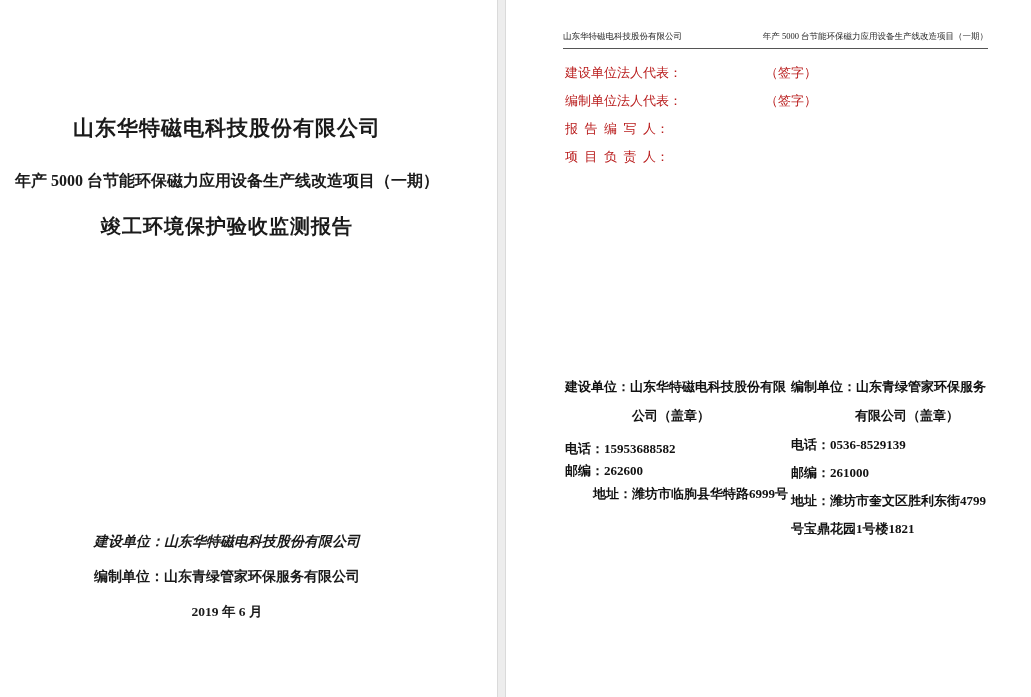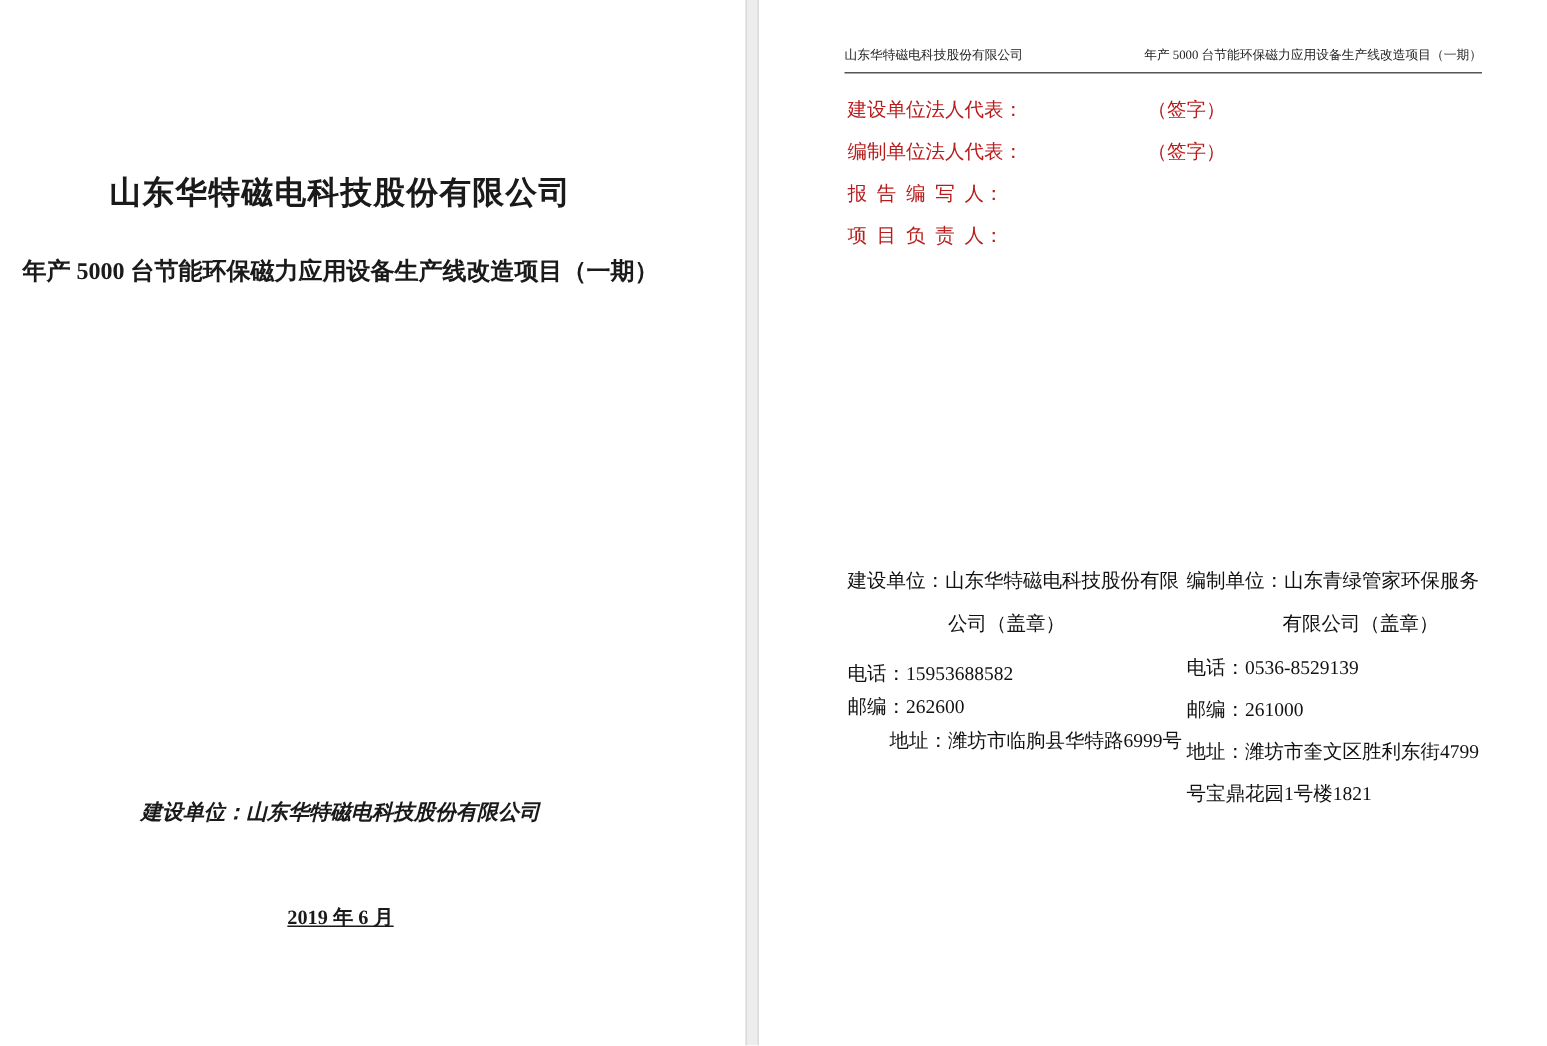--- a/index.html
+++ b/index.html
@@ -37,62 +37,64 @@
   .cover-builder {
     position: absolute; left: 0; top: 533px; width: 454px;
     font-size: 14px; font-weight: bold; text-align: center; font-style: italic;
   }
   .cover-compiler {
     position: absolute; left: 0; top: 568px; width: 454px;
     font-size: 14px; font-weight: bold; text-align: center;
   }
   .cover-date {
     position: absolute; left: 0; top: 603px; width: 454px;
-    font-size: 13.5px; font-weight: bold; text-align: center; text-decoration: underline;
+    font-size: 13.5px; font-weight: bold; text-align: center;
   }
 
   
   .p2-header {
     position: absolute; left: 57px; top: 31px; width: 425px;
     display: flex; justify-content: space-between; align-items: flex-end;
     padding-bottom: 5px;
     border-bottom: 1px solid #555;
     font-size: 8.5px; color: #222;
     white-space: nowrap;
   }
   .sig-block { position: absolute; left: 59px; top: 64px; width: 420px; }
   .sig-row { position: relative; height: 28px; font-size: 13px; color: #b91c1c; }
   .sig-label { position: absolute; left: 0; top: 0; white-space: pre; }
   .sig-note  { position: absolute; left: 200px; top: 0; }
 
   .contact-col { position: absolute; top: 378px; font-size: 13px; color: #111; }
   .col-builder  { left: 59px;  width: 228px; }
   .col-compiler { left: 285px; width: 210px; }
-  .c-line { position: absolute; left: 0; white-space: nowrap; }
+  .c-line { position: absolute; left: 0; white-space: nowrap; font-weight: bold; }
   .col-builder  .c-l1   { top: 0; }
   .col-builder  .c-l2   { top: 29px; left: 67px; }
   .col-builder  .c-tel  { top: 52px; margin-top: 10px; }
   .col-builder  .c-zip  { top: 84px; }
   .col-builder  .c-addr { top: 107px; margin-left: 28px; }
   .col-compiler .c-l1   { top: 0; }
   .col-compiler .c-l2   { top: 29px; left: 64px; }
   .col-compiler .c-tel  { top: 58px; }
   .col-compiler .c-zip  { top: 86px; }
   .col-compiler .c-addr1{ top: 114px; }
   .col-compiler .c-addr2{ top: 142px; }
 </style>
 </head>
 <body>
 
 <div class="screen">
 
   <div class="page page-left">
     <div class="cover-company">山东华特磁电科技股份有限公司</div>
     <div class="cover-project">年产 5000 台节能环保磁力应用设备生产线改造项目（一期）</div>
+    <div class="cover-report-title">竣工环境保护验收监测报告</div>
     <div class="cover-builder">建设单位：山东华特磁电科技股份有限公司</div>
+    <div class="cover-compiler">编制单位：山东青绿管家环保服务有限公司</div>
     <div class="cover-date">2019 年 6 月</div>
   </div>
 
   <div class="page-divider"></div>
 
   <div class="page page-right">
 
     <div class="p2-header">
       <span>山东华特磁电科技股份有限公司</span>
       <span>年产 5000 台节能环保磁力应用设备生产线改造项目（一期）</span>

